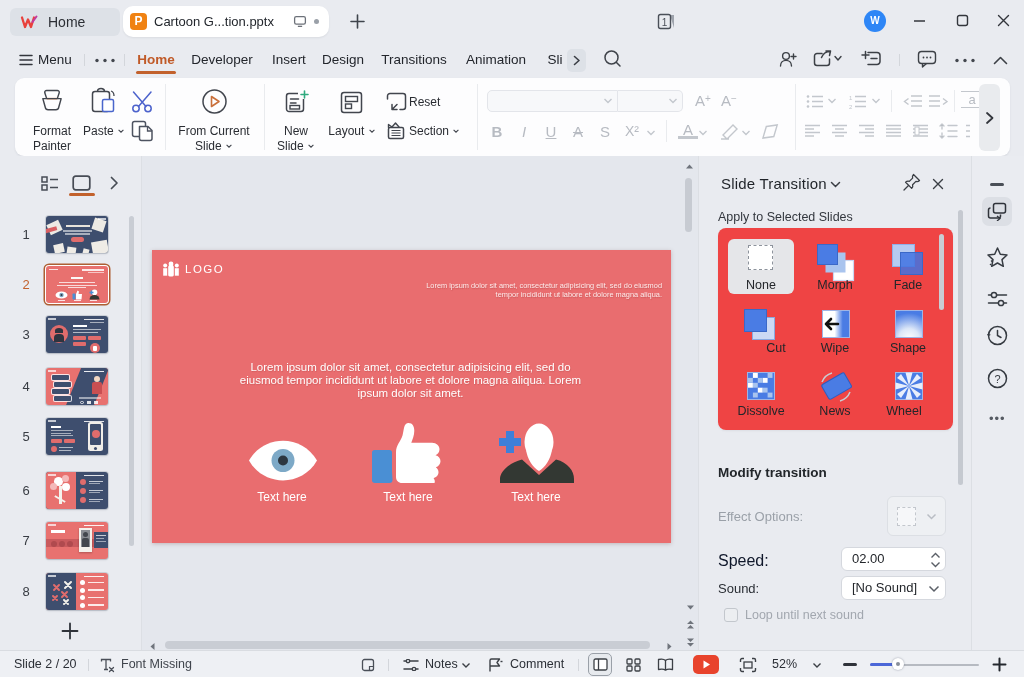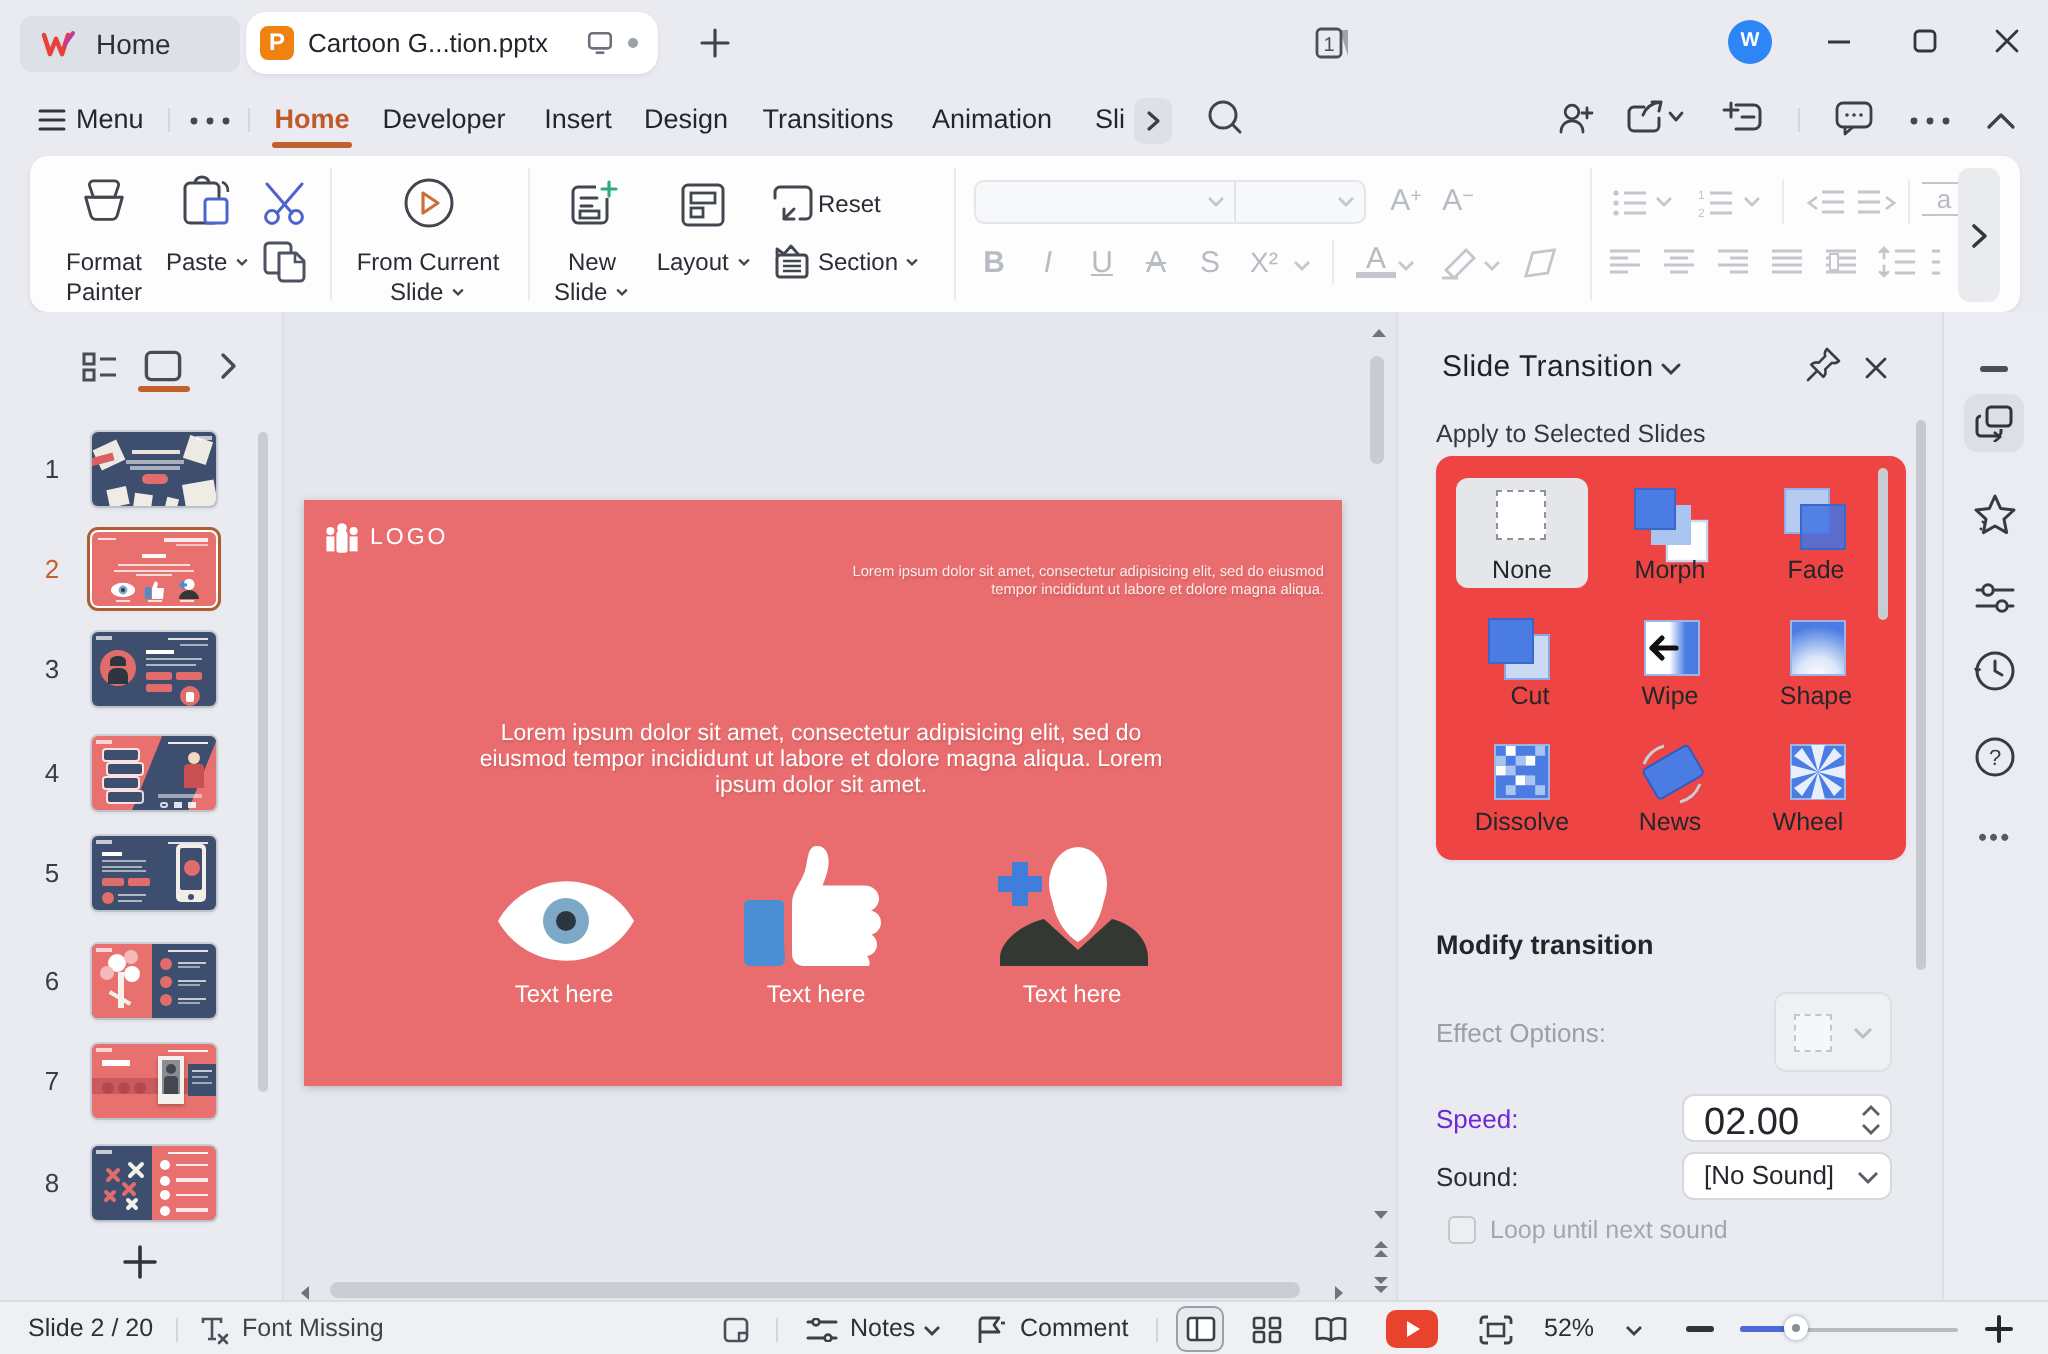--- a/index.html
+++ b/index.html
@@ -579,21 +579,21 @@
     <svg class="abs" style="left:174px;top:16px" width="31" height="31" viewBox="0 0 31 31">
       <rect x="0.5" y="0.5" width="22" height="22" fill="#b6cbf1" stroke="#8fb0ea" stroke-width="1"></rect>
       <rect x="8.5" y="8.5" width="22" height="22" fill="#4173e2" fill-opacity="0.85" stroke="#3a68c8" stroke-width="1"></rect>
     </svg>
     <div class="tile-label" style="left:153px;top:50px">Fade</div>
 
     <svg class="abs" style="left:26px;top:81px" width="31" height="31" viewBox="0 0 31 31">
       <rect x="8.5" y="8.5" width="22" height="22" fill="#ccd9f4" stroke="#8aa8e0" stroke-width="1"></rect>
       <rect x="0.5" y="0.5" width="22" height="22" fill="#4a7ce4" stroke="#3a68c8" stroke-width="1"></rect>
     </svg>
-    <div class="tile-label" style="left:10px;top:113px">Cut</div>
+    <div class="tile-label" style="left:21px;top:113px">Cut</div>
     <svg class="abs" style="left:104px;top:82px" width="28" height="28" viewBox="0 0 28 28">
       <defs>
           <linearGradient id="wipeg" x1="0" y1="0" x2="1" y2="0">
             <stop offset="0" stop-color="#fff"></stop>
             <stop offset="0.45" stop-color="#fff"></stop>
             <stop offset="0.75" stop-color="#4a7ce4"></stop>
             <stop offset="1" stop-color="#4a7ce4"></stop>
           </linearGradient>
         </defs>
       <rect x="0.5" y="0.5" width="27" height="27" fill="url(#wipeg)" stroke="#9fb4e4" stroke-width="1"></rect>
@@ -654,23 +654,23 @@
   </div>
 
   <div class="abs" style="left:19px;top:309px;font-size:13.5px;font-weight:bold;color:#22262a">Modify transition</div>
   <div class="abs" style="left:19px;top:353px;font-size:13px;color:#9aa0a8">Effect Options:</div>
   <div class="abs" style="left:188px;top:340px;width:59px;height:40px;background:#eef0f3;border:1px solid #dcdfe4;border-radius:6px">
     <div class="abs" style="left:9px;top:10px;width:19px;height:19px;background:#f6f7f9;border:1.2px dashed #c3c7cd"></div>
     <svg class="abs" style="left:38px;top:16px" width="11" height="8" viewBox="0 0 11 8">
         <path d="M1.5 1.5 l4 4 4-4" fill="none" stroke="#b9bdc4" stroke-width="1.5"></path>
       </svg>
   </div>
-  <div class="abs" style="left:19px;top:396px;font-size:13px;color:#6d28d9">Speed:</div>
+  <div class="abs" style="left:19px;top:396px;font-size:16px;color:#0f172a">Speed:</div>
   <div class="abs" style="left:142px;top:391px;width:105px;height:24px;background:#fff;border:1px solid #d5d8de;border-radius:6px">
-    <div class="abs" style="left:10px;top:3px;font-size:19px;color:#23262b">02.00</div>
+    <div class="abs" style="left:10px;top:3px;font-size:13px;color:#23262b">02.00</div>
     <svg class="abs" style="left:88px;top:4px" width="11" height="7" viewBox="0 0 11 7">
         <path d="M1.5 5.5 L5.5 1.5 L9.5 5.5" fill="none" stroke="#5a5f67" stroke-width="1.4"></path>
       </svg>
     <svg class="abs" style="left:88px;top:13px" width="11" height="7" viewBox="0 0 11 7">
         <path d="M1.5 1.5 L5.5 5.5 L9.5 1.5" fill="none" stroke="#5a5f67" stroke-width="1.4"></path>
       </svg>
   </div>
   <div class="abs" style="left:19px;top:425px;font-size:13px;color:#2a2e34">Sound:</div>
   <div class="abs" style="left:142px;top:420px;width:105px;height:24px;background:#fff;border:1px solid #d5d8de;border-radius:6px">
     <div class="abs" style="left:10px;top:3px;font-size:13px;color:#23262b">[No Sound]</div>

